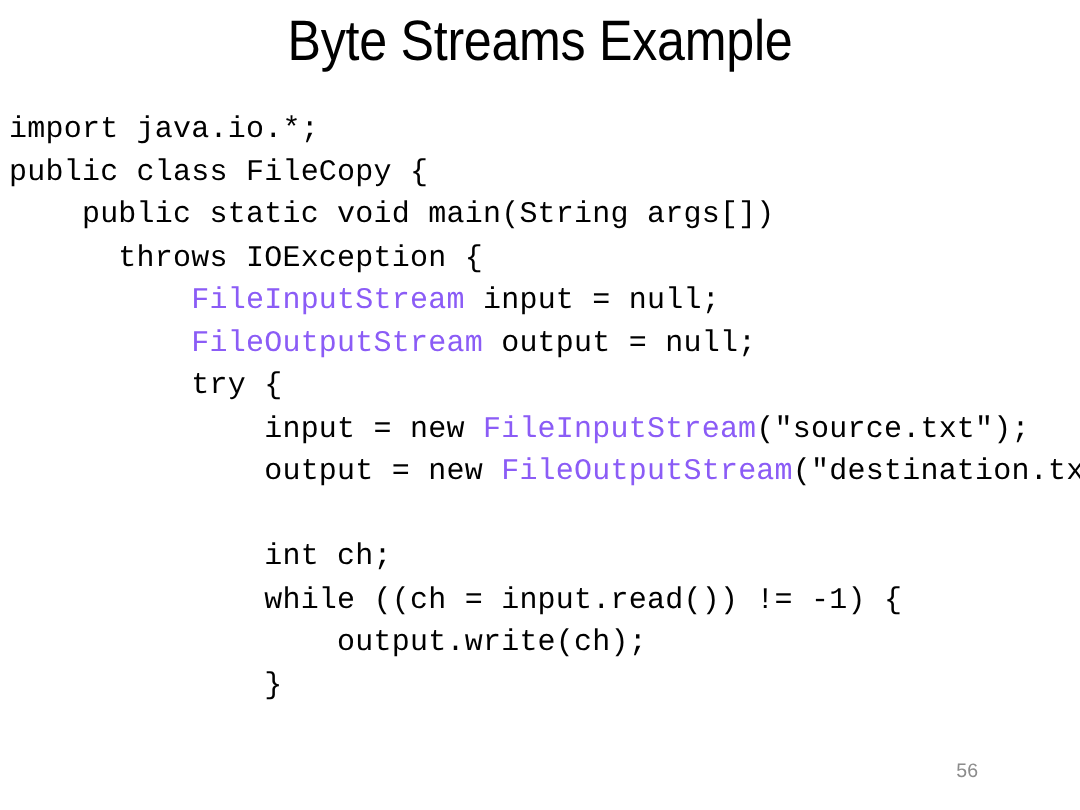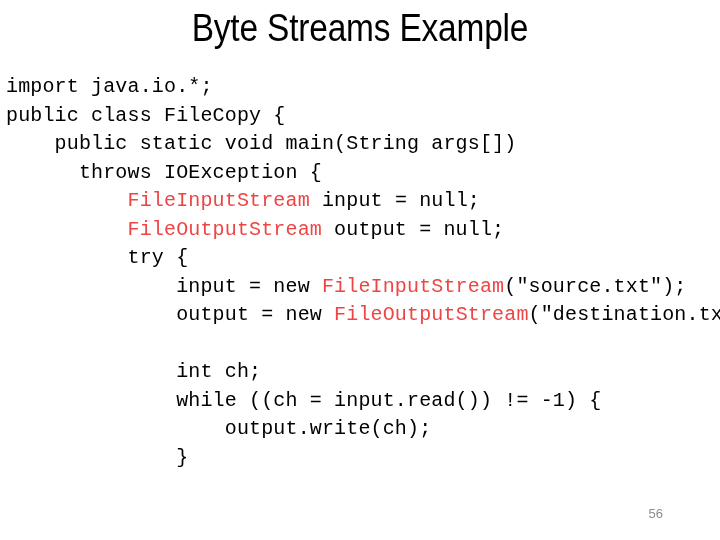--- a/index.html
+++ b/index.html
@@ -56,28 +56,28 @@
     letter-spacing: 0.15px;
   }
   .code-line {
     white-space: pre;
     min-height: 28.5px;
   }
   .code-line.blank {
     min-height: 28.5px;
   }
   .tok-cls {
-    color: #ef4444;
+    color: #8b5cf6;
     text-align: right;
   }
 
   
   .page-number {
     position: absolute;
-    right: 42px;
+    right: 53px;
     bottom: 18px;
     font-family: "Liberation Sans", sans-serif;
     font-size: 13px;
     line-height: 16px;
     color: #8c8c8c;
     text-align: center;
   }
 </style>
 </head>
 <body>

